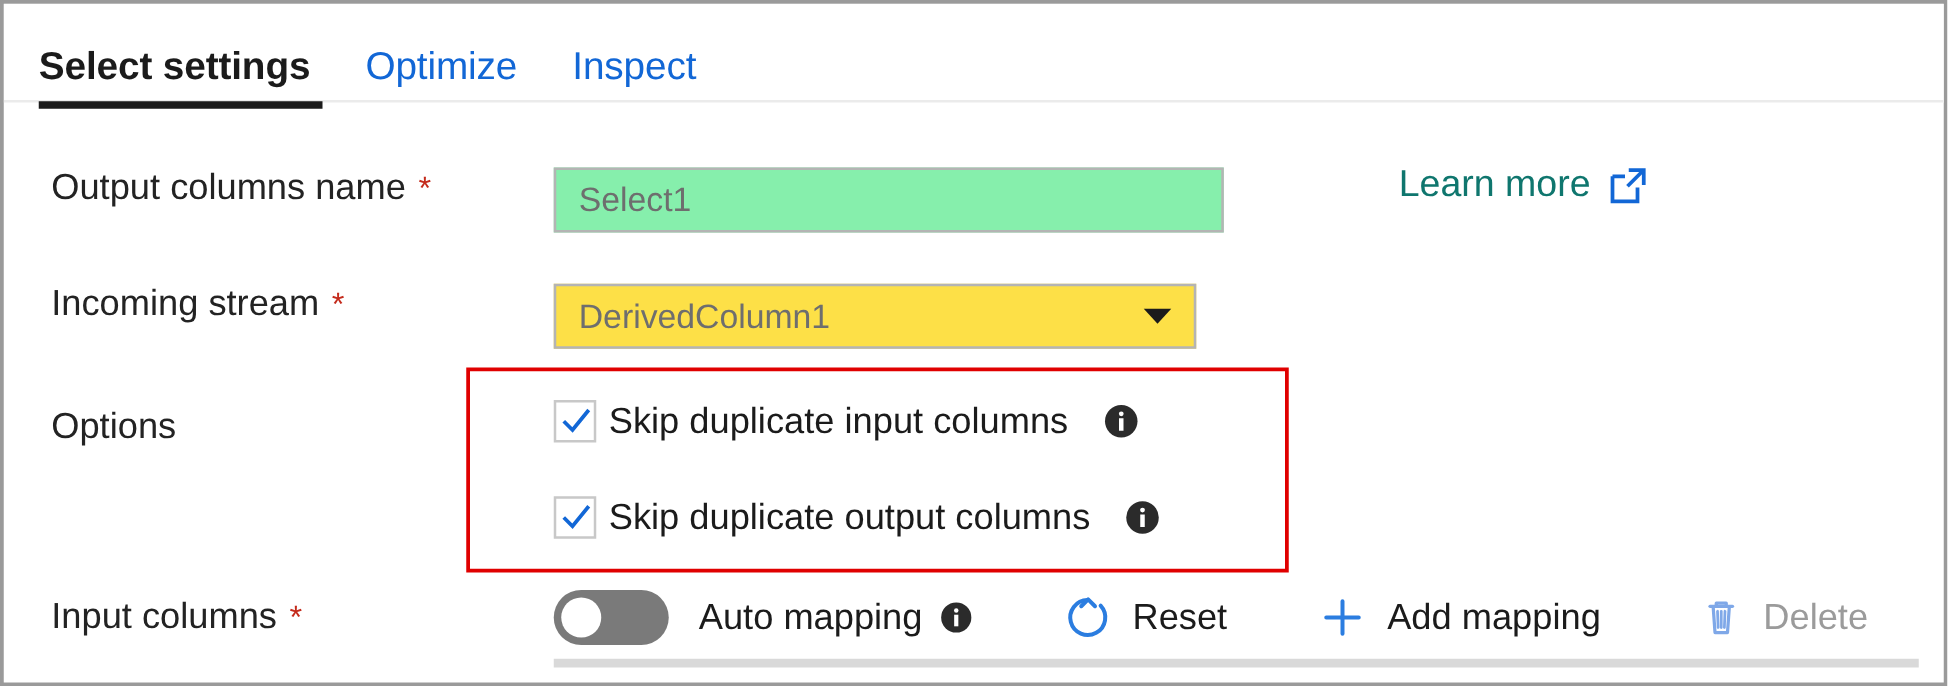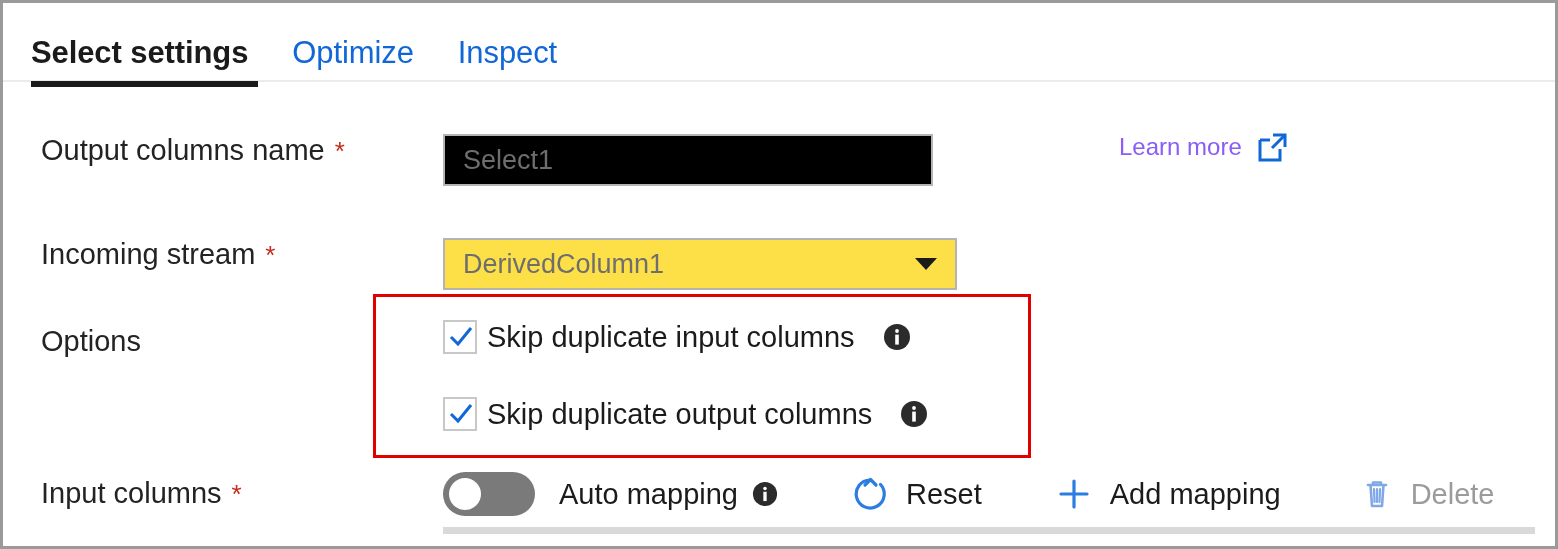--- a/index.html
+++ b/index.html
@@ -86,33 +86,33 @@
     align-items: baseline;
   }
   .req {
     color: #c42b1c;
     font-size: 26px;
     margin-left: 10px;
   }
 
   
   #row-output  { top: 39px;  height: 58px; }
-  #row-incoming{ top: 143px; height: 58px; }
+  #row-incoming{ top: 132px; height: 58px; }
   #row-options { top: 230px; height: 58px; }
   #row-input   { top: 380px; height: 62px; }
 
   
   .text-input {
     position: absolute;
     left: 440px;
-    width: 490px;
+    width: 536px;
     height: 52px;
     box-sizing: border-box;
     border: 2px solid #b4b4b4;
-    background: #000000;
+    background: #86efac;
     display: flex;
     align-items: center;
     padding-left: 18px;
     font-size: 27px;
     color: #6e6e6e;
     cursor: text;
   }
   #row-output .text-input { top: 13px; }
 
   
@@ -141,22 +141,22 @@
   }
 
   
   .learn-more {
     position: absolute;
     left: 1116px;
     top: 10px;
     display: flex;
     align-items: center;
     gap: 14px;
-    color: #8b5cf6;
-    font-size: 24px;
+    color: #0f766e;
+    font-size: 30px;
     cursor: pointer;
     white-space: nowrap;
   }
   .ext-icon { display: block; }
 
   
   .highlight-box {
     position: absolute;
     left: 370px;
     top: 212px;

